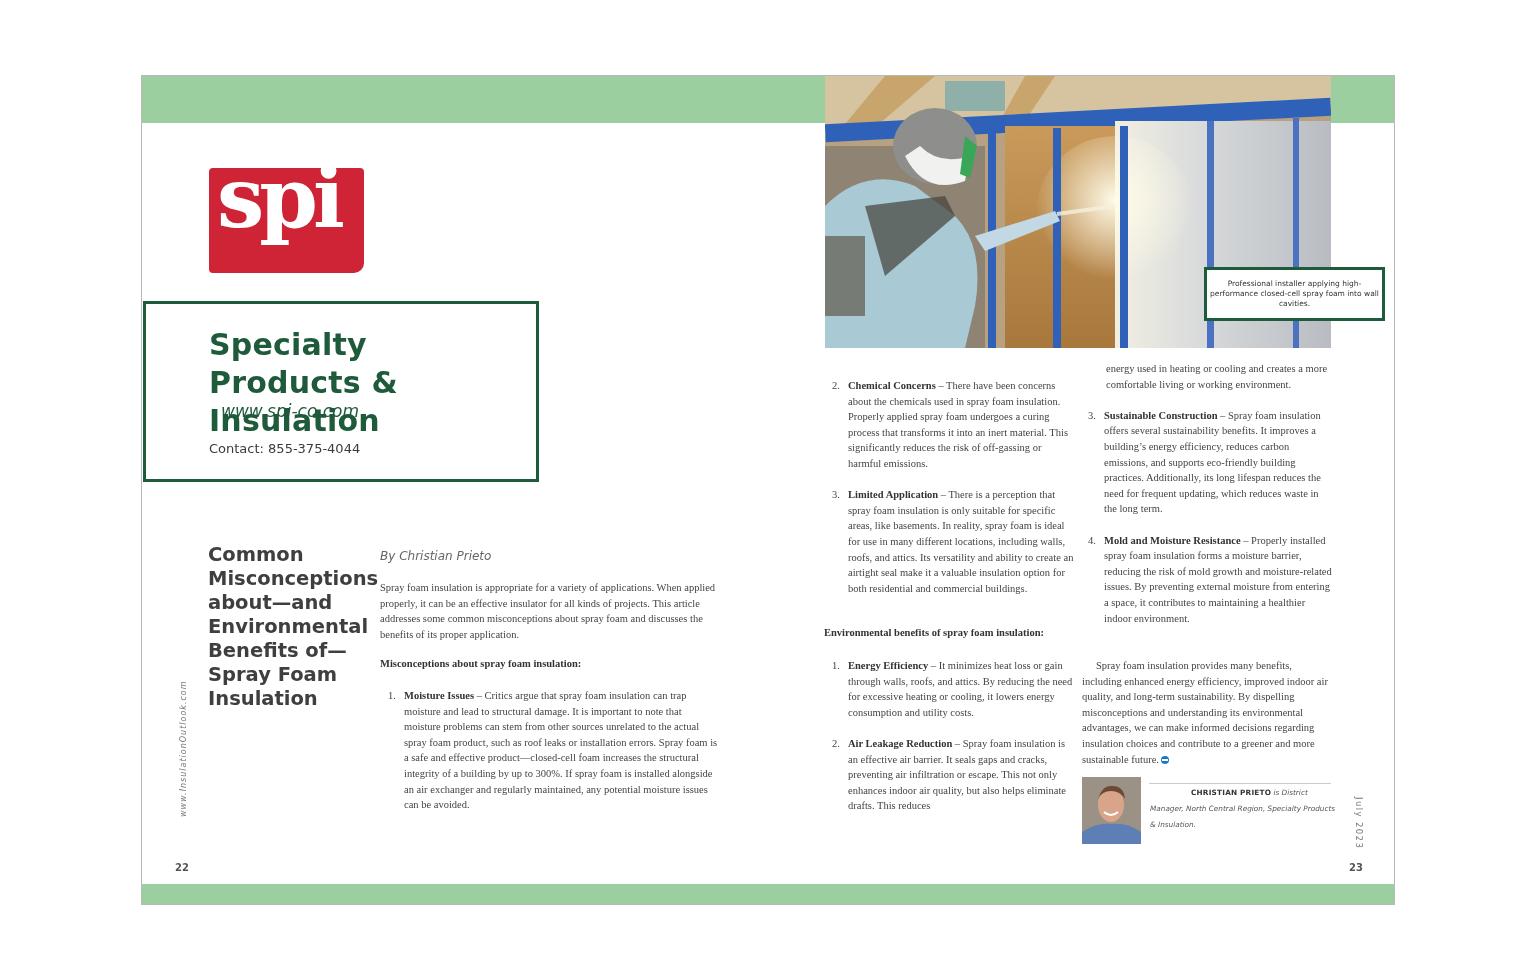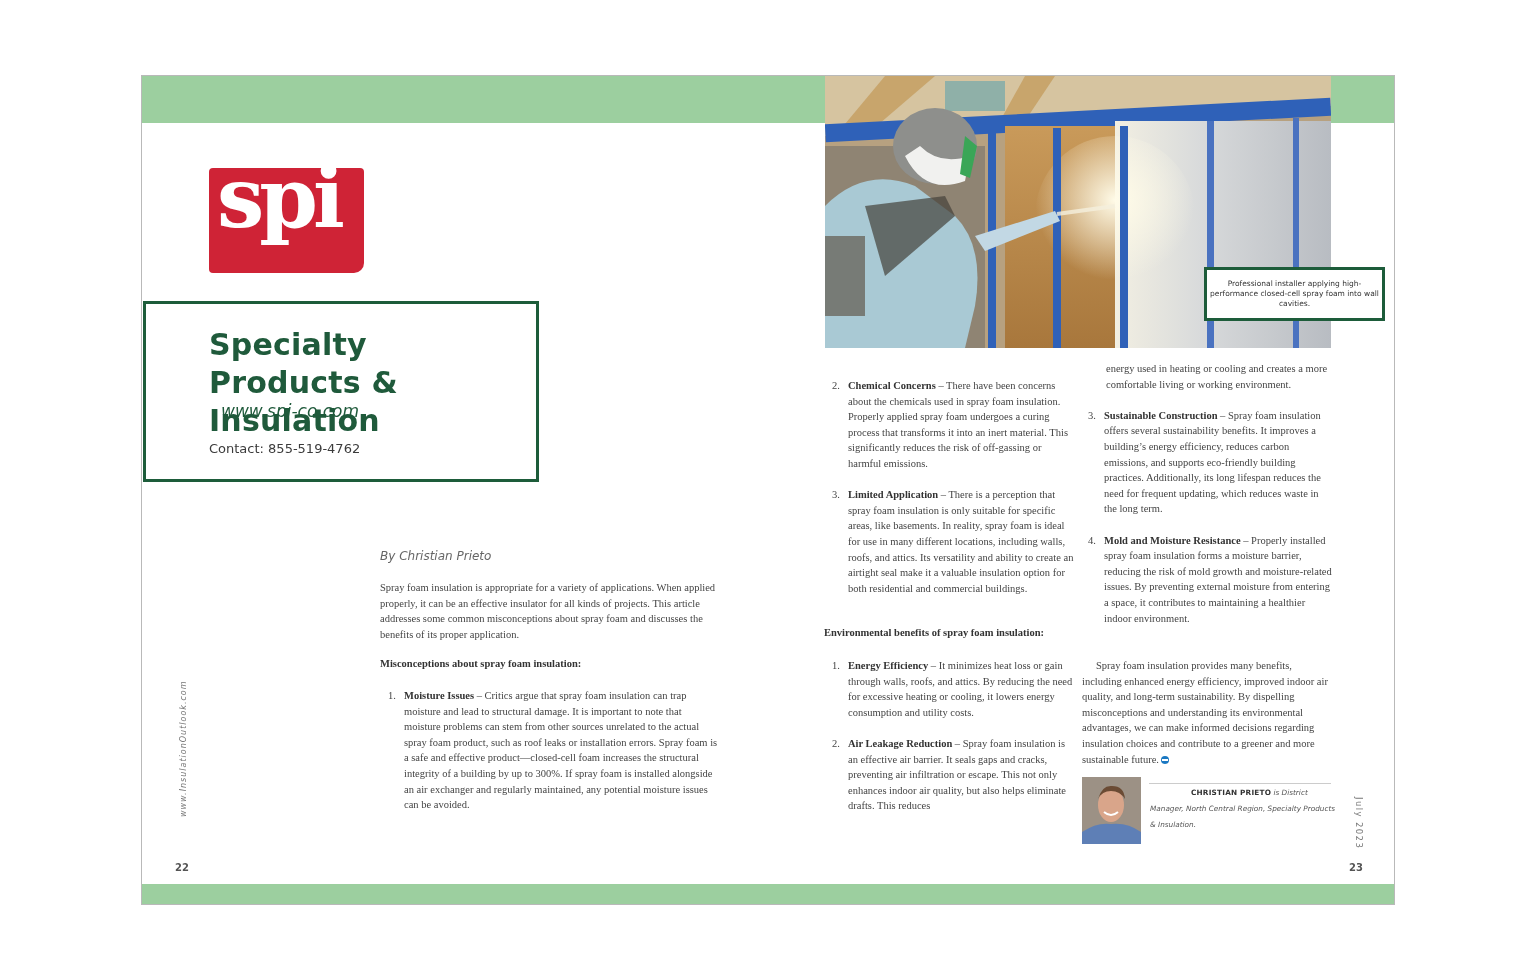--- a/index.html
+++ b/index.html
@@ -69,23 +69,24 @@
   <div class="band-top"></div>
   <div class="band-bottom"></div>
 
   <div class="logo">
     <span>spi</span>
   </div>
 
   <div class="company-box">
     <div class="company-name">Specialty Products &amp; Insulation</div>
     <div class="company-url">www.spi-co.com</div>
-    <div class="company-contact">Contact: 855-519-4762</div>
-  </div>
-
+    <div class="company-contact">Contact: 855-375-4044</div>
+  </div>
+
+  <div class="article-title">Common Misconceptions about—and Environmental Benefits of—Spray Foam Insulation</div>
 
   <div class="byline">By Christian Prieto</div>
 
   <p class="intro body-text">Spray foam insulation is appropriate for a variety of applications. When applied properly, it can be an effective insulator for all kinds of projects. This article addresses some common misconceptions about spray foam and discusses the benefits of its proper application.</p>
 
   <div class="misc-heading sub-heading">Misconceptions about spray foam insulation:</div>
 
   <ol class="numbered list-left body-text">
     <li>
       <span class="num">1.</span>

